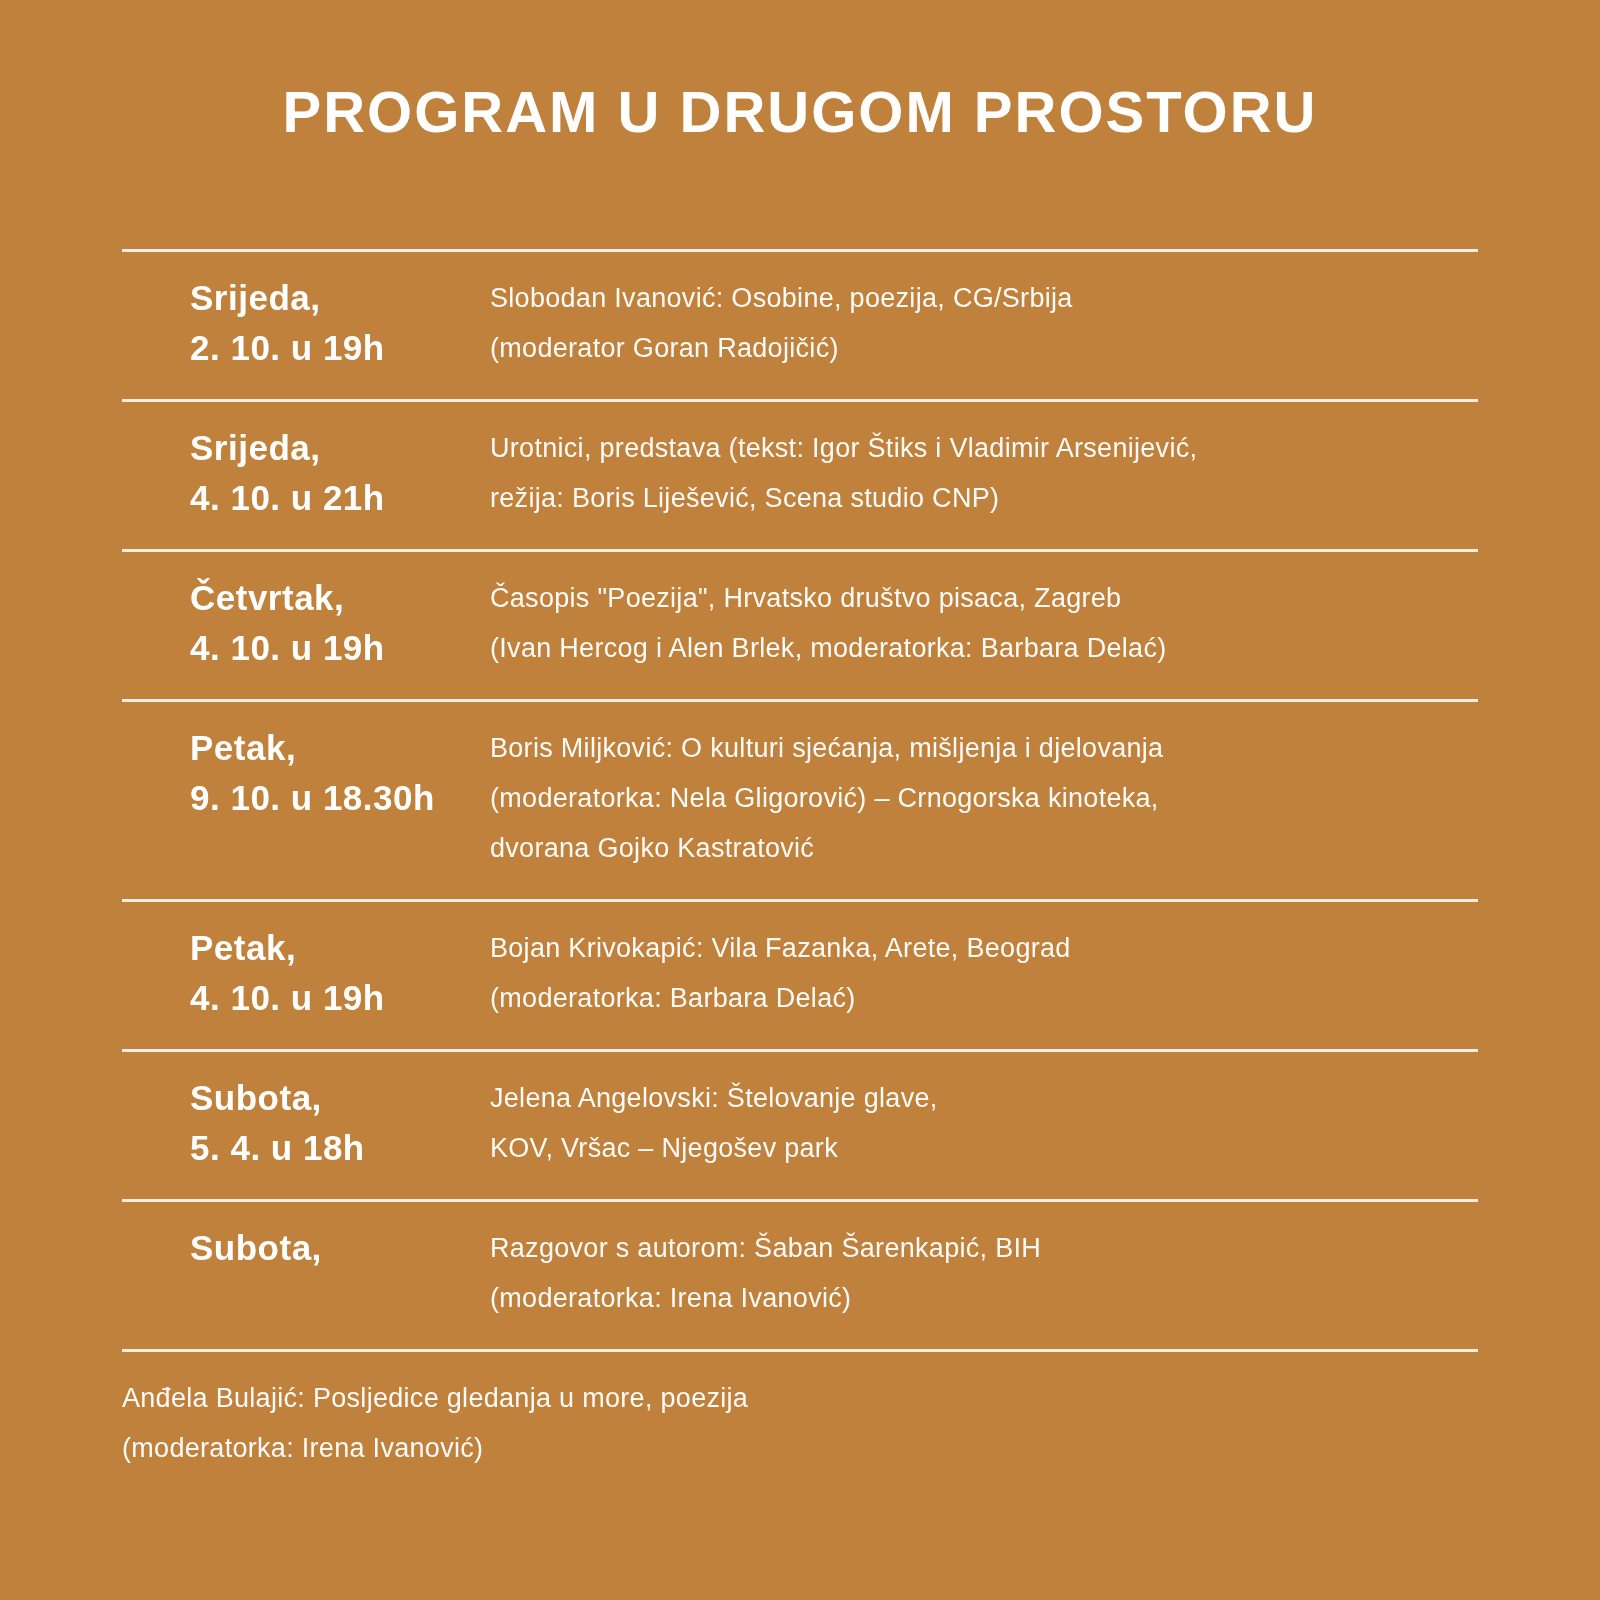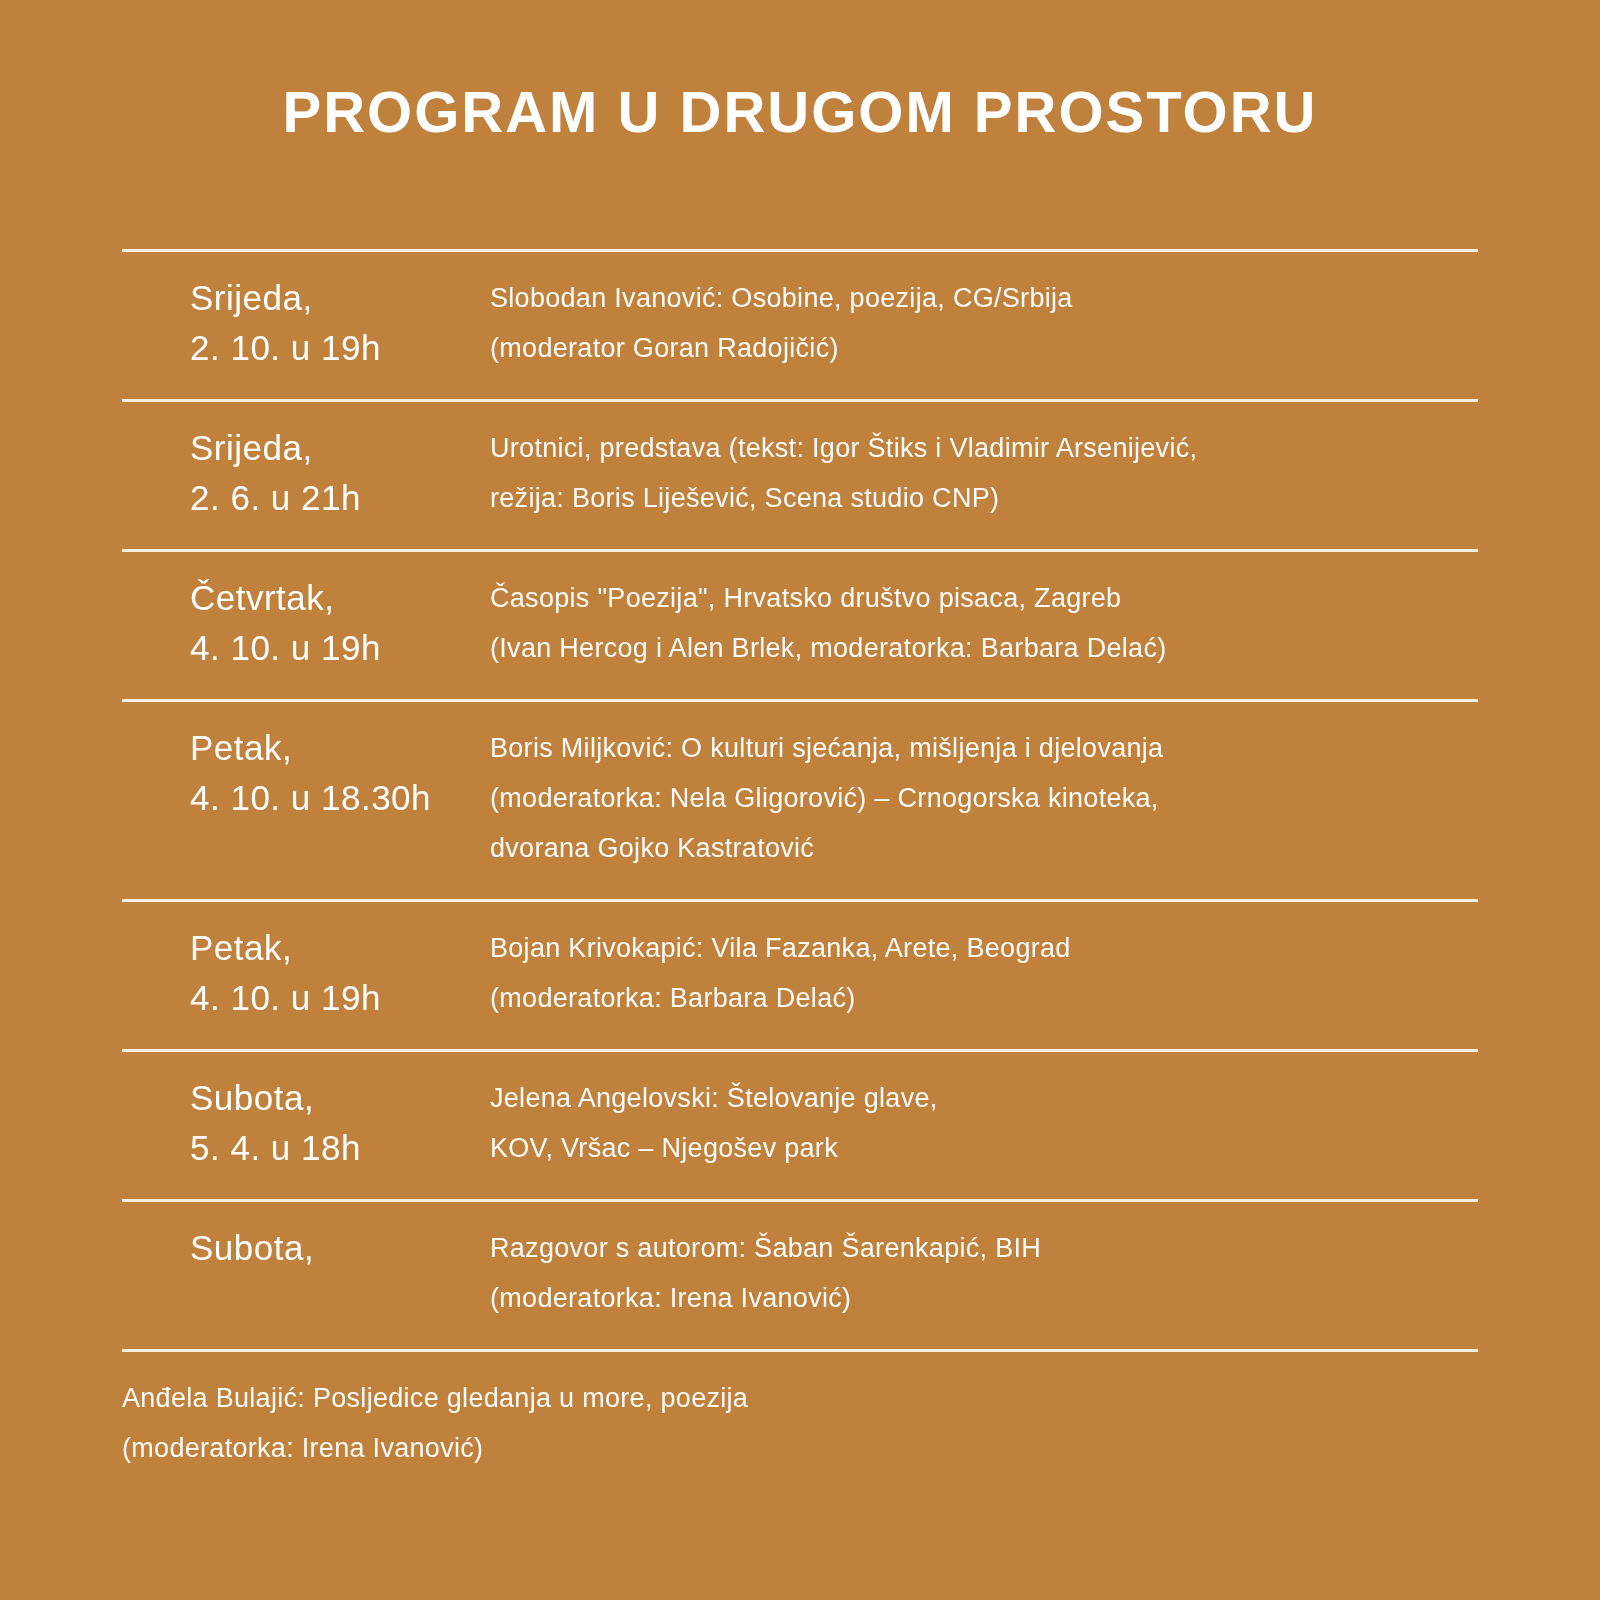--- a/index.html
+++ b/index.html
@@ -36,21 +36,21 @@
     display: flex;
     align-items: flex-start;
     border-top: 3px solid #F5EFE2;
     padding: 21px 0 26px 0;
   }
   .when {
     width: 368px;
     box-sizing: border-box;
     padding-left: 68px;
     flex-shrink: 0;
-    font-weight: normal;
+    font-weight: bold;
     font-size: 35px;
     line-height: 50px;
     letter-spacing: 0.5px;
   }
   .desc {
     flex: 1;
     font-size: 27px;
     line-height: 50px;
     white-space: pre-line;
     color: rgba(255, 255, 255, 0.97);
@@ -71,39 +71,39 @@
         <div>Srijeda,</div>
         <div>2. 10. u 19h</div>
       </div>
       <div class="desc">Slobodan Ivanović: Osobine, poezija, CG/Srbija
 (moderator Goran Radojičić)</div>
     </div>
 
     <div class="row">
       <div class="when">
         <div>Srijeda,</div>
-        <div>2. 6. u 21h</div>
+        <div>4. 10. u 21h</div>
       </div>
       <div class="desc">Urotnici, predstava (tekst: Igor Štiks i Vladimir Arsenijević,
 režija: Boris Liješević, Scena studio CNP)</div>
     </div>
 
     <div class="row">
       <div class="when">
         <div>Četvrtak,</div>
         <div>4. 10. u 19h</div>
       </div>
       <div class="desc">Časopis "Poezija", Hrvatsko društvo pisaca, Zagreb
 (Ivan Hercog i Alen Brlek, moderatorka: Barbara Delać)</div>
     </div>
 
     <div class="row">
       <div class="when">
         <div>Petak,</div>
-        <div>4. 10. u 18.30h</div>
+        <div>9. 10. u 18.30h</div>
       </div>
       <div class="desc">Boris Miljković: O kulturi sjećanja, mišljenja i djelovanja
 (moderatorka: Nela Gligorović) – Crnogorska kinoteka,
 dvorana Gojko Kastratović</div>
     </div>
 
     <div class="row">
       <div class="when">
         <div>Petak,</div>
         <div>4. 10. u 19h</div>

